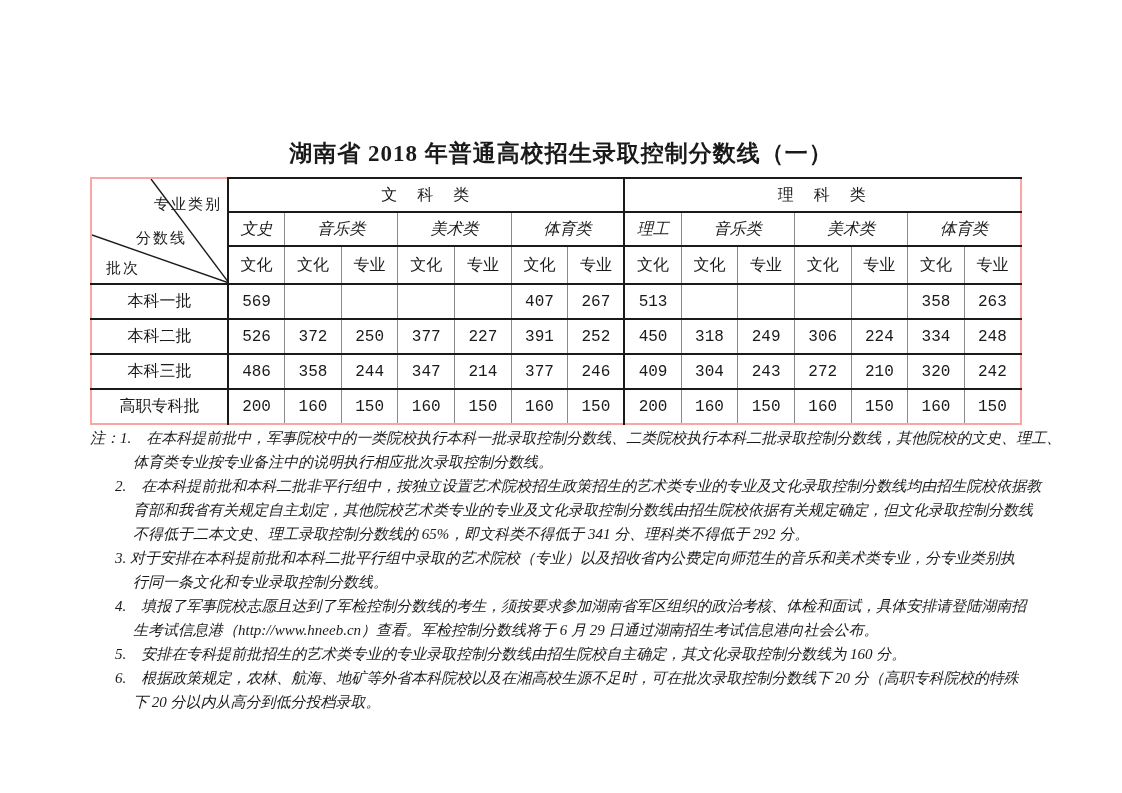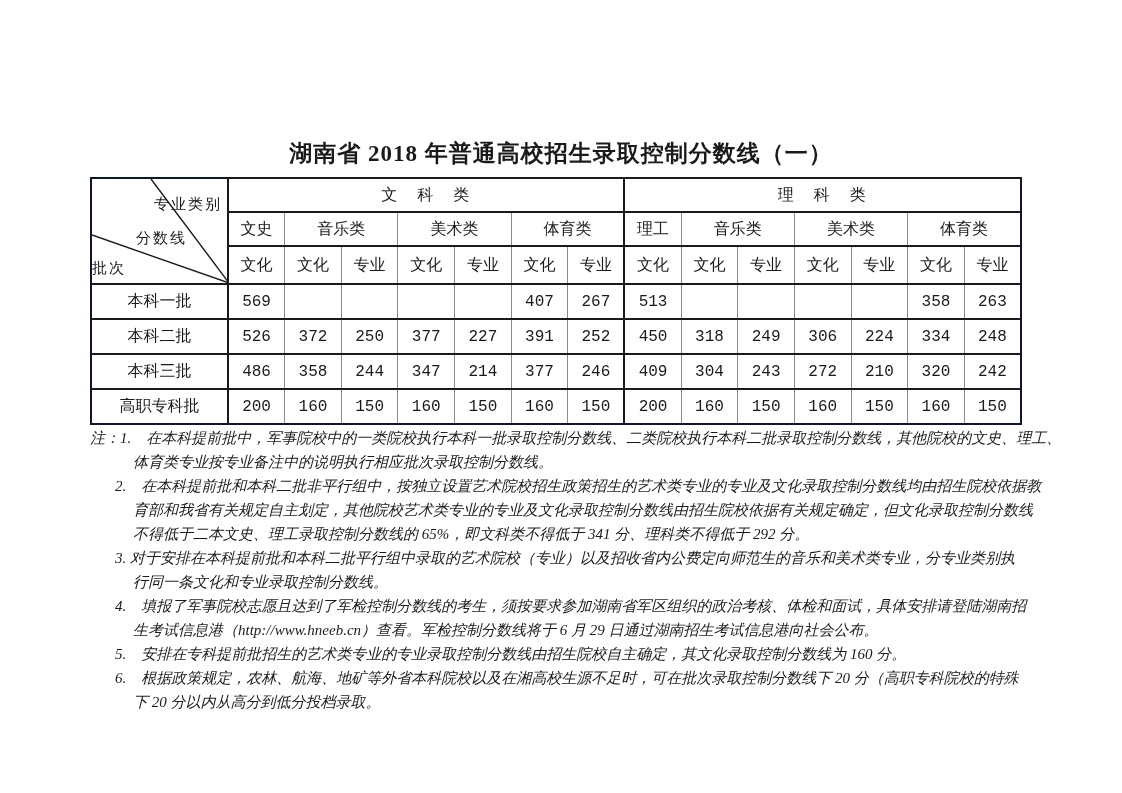--- a/index.html
+++ b/index.html
@@ -19,51 +19,51 @@
     font-size:23px;
     font-weight:bold;
     letter-spacing:1px;
   }
   table.score{
     position:absolute;
     left:90px;top:177px;
     width:932px;
     border-collapse:collapse;
     table-layout:fixed;
-    border:2px solid #0f172a;
+    border:2px solid #fca5a5;
   }
   table.score td{
     border-top:2px solid #1a1a1a;
     border-left:1px solid #8a8a8a;
     text-align:center;
     vertical-align:middle;
     padding:0;
     font-size:16px;
     overflow:hidden;
   }
   table.score td.bl{border-left:2px solid #1a1a1a;}
   tr.r1 td{height:32px;letter-spacing:2px;}
-  tr.r2 td{height:32px;}
+  tr.r2 td{height:32px;font-style:italic;}
   tr.r3 td{height:36px;font-family:Liberation Mono, monospace;}
   tr.dr td{height:33px;}
   td.num{
     font-size:20px;
     font-family:Liberation Mono, monospace;
   }
   td.corner{
     position:relative;
     border-left:none !important;
     border-top:none !important;
     padding:0;
   }
   .corner svg{position:absolute;left:0;top:0;}
   .corner span{position:absolute;font-size:15px;white-space:nowrap;}
   .c-top{right:5px;top:16px;}
   .c-mid{left:44px;top:50px;}
-  .c-bot{left:0;top:80px;}
+  .c-bot{left:14px;top:80px;}
   .notes{
     position:absolute;
     left:90px;top:426px;
     width:1010px;
     font-size:15px;
     line-height:24px;
     font-style:italic;
   }
   .note-line{white-space:pre;}
   .l0{padding-left:0;}

